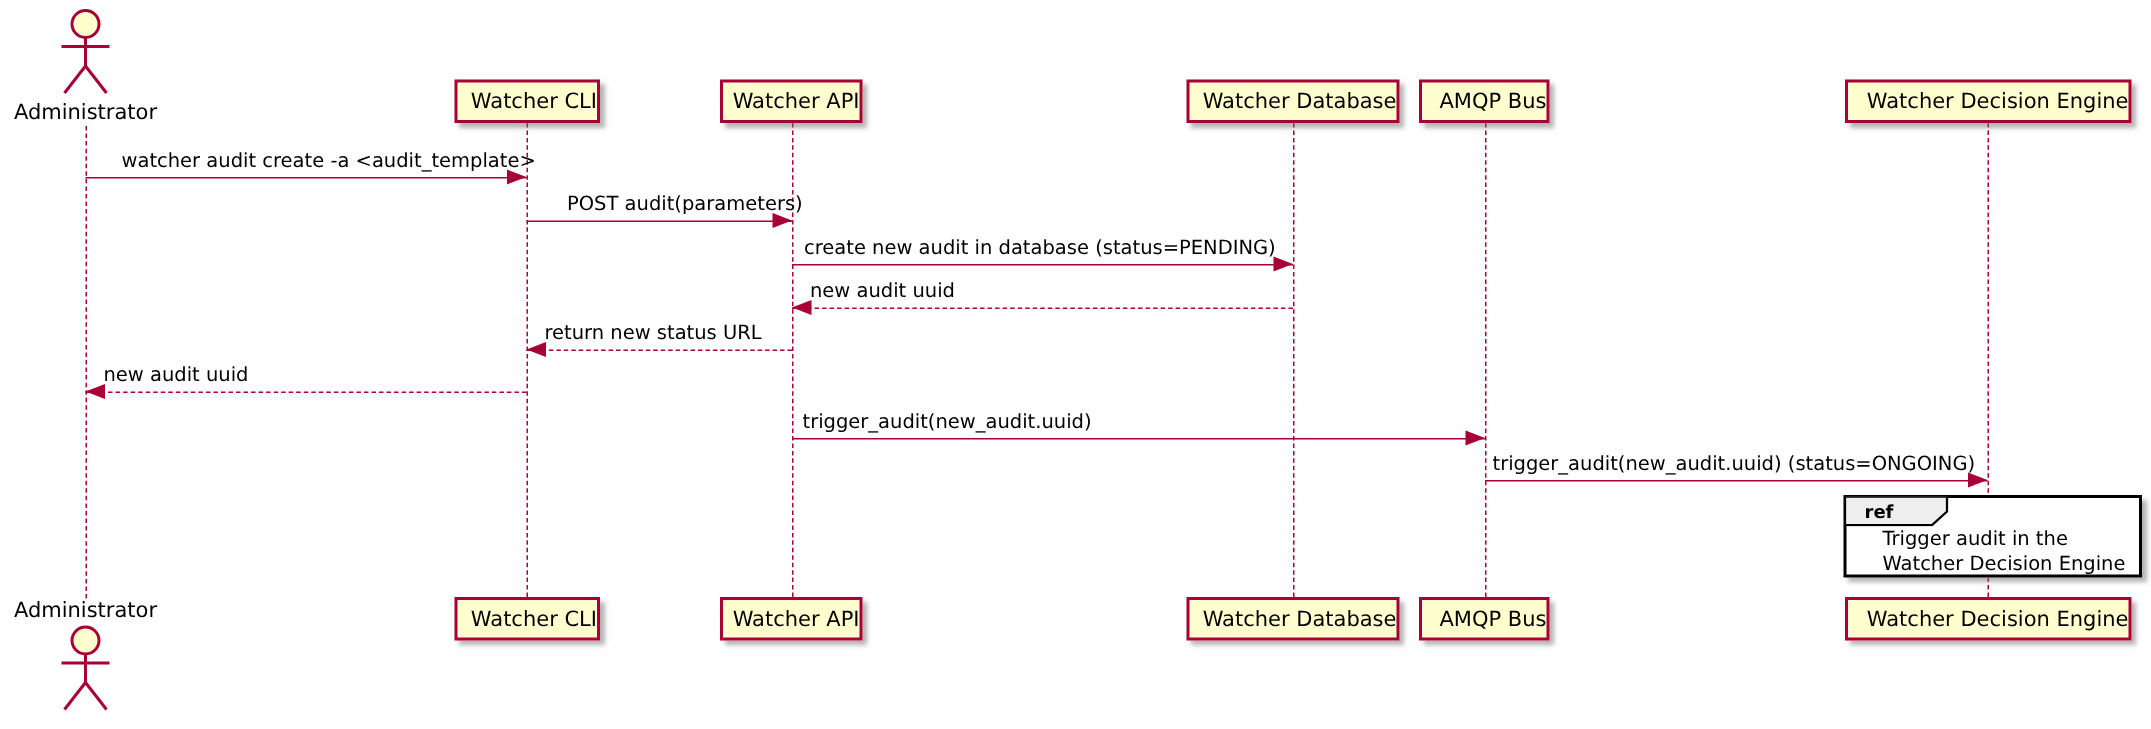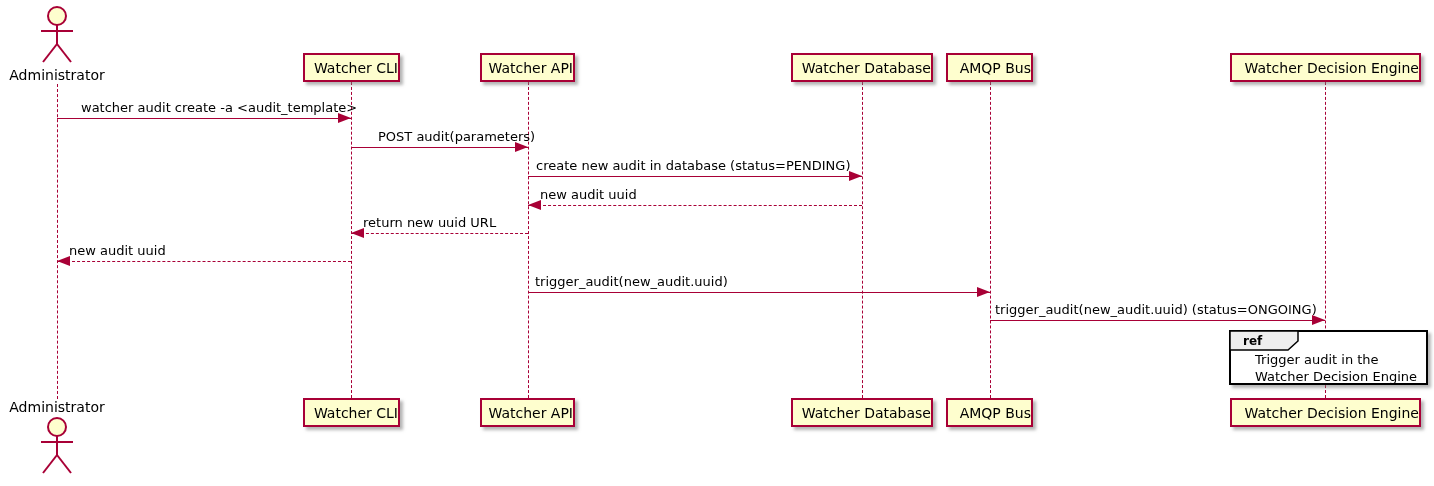--- a/index.html
+++ b/index.html
@@ -113,21 +113,21 @@
   <div class="arrowhead right" style="left:515px;top:142px;"></div>
 
   <span class="msg-label" style="left:536px;top:158px;">create new audit in database (status=PENDING)</span>
   <div class="msg-line solid" style="left:528px;top:176px;width:334px;"></div>
   <div class="arrowhead right" style="left:849px;top:171px;"></div>
 
   <span class="msg-label" style="left:540px;top:187px;">new audit uuid</span>
   <div class="msg-line dashed" style="left:528px;top:205px;width:334px;"></div>
   <div class="arrowhead left" style="left:528px;top:200px;"></div>
 
-  <span class="msg-label" style="left:363px;top:215px;">return new uuid URL</span>
+  <span class="msg-label" style="left:363px;top:215px;">return new status URL</span>
   <div class="msg-line dashed" style="left:351px;top:233px;width:177px;"></div>
   <div class="arrowhead left" style="left:351px;top:228px;"></div>
 
   <span class="msg-label" style="left:69px;top:243px;">new audit uuid</span>
   <div class="msg-line dashed" style="left:57px;top:261px;width:294px;"></div>
   <div class="arrowhead left" style="left:57px;top:256px;"></div>
 
   <span class="msg-label" style="left:535px;top:274px;">trigger_audit(new_audit.uuid)</span>
   <div class="msg-line solid" style="left:528px;top:292px;width:462px;"></div>
   <div class="arrowhead right" style="left:977px;top:287px;"></div>

